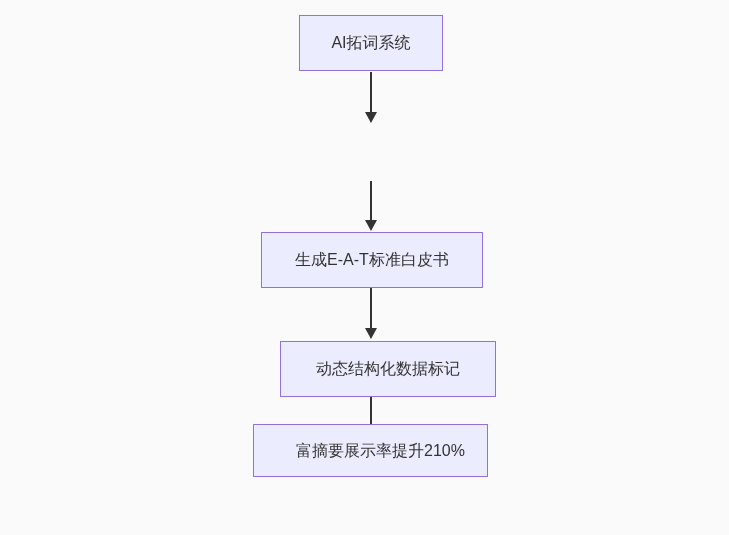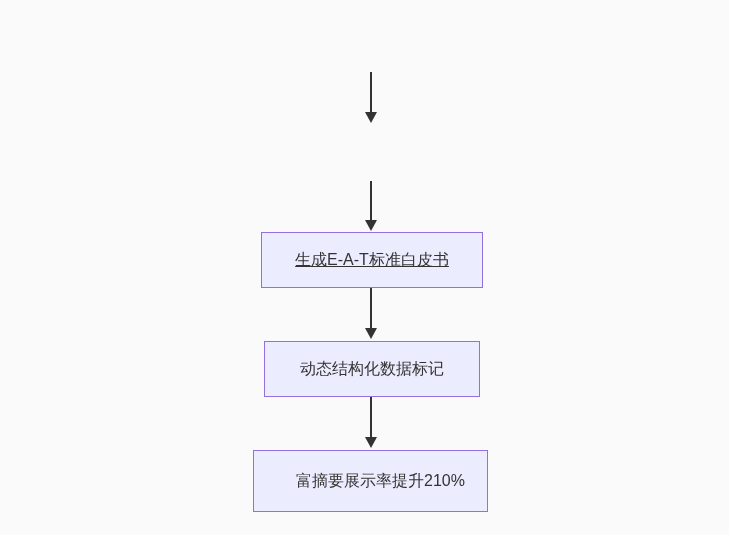--- a/index.html
+++ b/index.html
@@ -23,23 +23,23 @@
     line-height: 1.2;
     display: flex;
     align-items: center;
     justify-content: center;
     box-sizing: border-box;
     text-align: center;
     white-space: nowrap;
   }
   .node-1 { left: 299px; top: 15px;  width: 144px; height: 56px; }
   .node-2 { left: 275px; top: 124px; width: 192px; height: 57px; }
-  .node-3 { left: 261px; top: 232px; width: 222px; height: 56px; text-decoration: underline; }
-  .node-4 { left: 264px; top: 341px; width: 216px; height: 56px; }
-  .node-5 { left: 253px; top: 450px; width: 235px; height: 62px; padding-left: 20px; }
+  .node-3 { left: 261px; top: 232px; width: 222px; height: 56px; }
+  .node-4 { left: 280px; top: 341px; width: 216px; height: 56px; }
+  .node-5 { left: 253px; top: 424px; width: 235px; height: 53px; padding-left: 20px; }
   .edges-layer {
     position: absolute;
     left: 0;
     top: 0;
     width: 729px;
     height: 535px;
     pointer-events: none;
   }
 </style>
 </head>
@@ -59,20 +59,23 @@
     <g>
       <line x1="371" y1="288" x2="371" y2="329" stroke="#333333" stroke-width="2"></line>
       <polygon points="365,328 377,328 371,339" fill="#333333"></polygon>
     </g>
     <g>
       <line x1="371" y1="397" x2="371" y2="438" stroke="#333333" stroke-width="2"></line>
       <polygon points="365,437 377,437 371,448" fill="#333333"></polygon>
     </g>
   </svg>
 
+  <div class="flow-node node-1">
+    <span>AI拓词系统</span>
+  </div>
 
 
   <div class="flow-node node-3">
     <span>生成E-A-T标准白皮书</span>
   </div>
 
   <div class="flow-node node-4">
     <span>动态结构化数据标记</span>
   </div>
 

